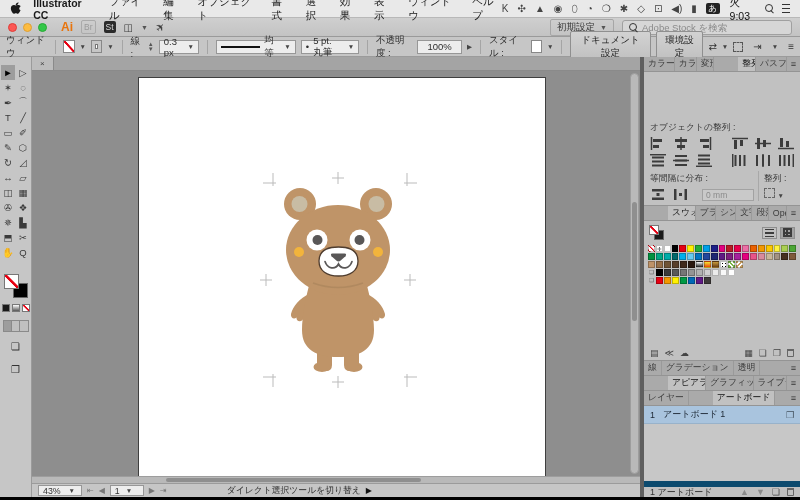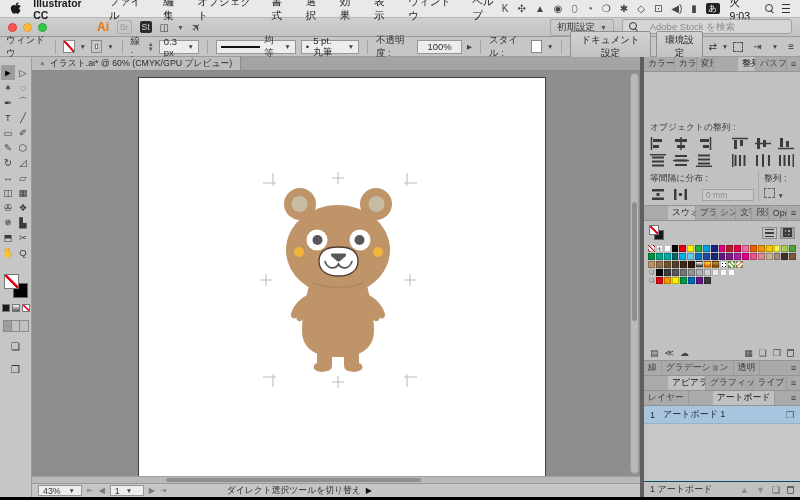--- a/index.html
+++ b/index.html
@@ -22,30 +22,30 @@
   .css-mag::after{content:"";position:absolute;left:6px;top:6px;width:3.5px;height:1.4px;background:#333;transform:rotate(45deg);transform-origin:left top;}
   .css-list{width:11px;height:9px;display:inline-block;background:repeating-linear-gradient(0deg,#333 0 1.4px,transparent 1.4px 3.8px);}
 
   
   .titlebar{height:19px;background:linear-gradient(#cfcfcf,#c3c3c3);display:flex;align-items:center;padding:0 8px;gap:8px;border-bottom:1px solid #9a9a9a;}
   .tl{display:flex;gap:6px;margin-right:6px;}
   .tl span{width:9px;height:9px;border-radius:50%;display:inline-block;}
   .tl .r{background:#fc5753;border:1px solid #df3e39;}
   .tl .y{background:#fdbc40;border:1px solid #de9f34;}
   .tl .g{background:#33c748;border:1px solid #27aa35;}
-  .ai-logo{color:#e8740c;font-weight:bold;font-size:12px;letter-spacing:0;margin-left:36px;}
+  .ai-logo{color:#e8740c;font-weight:bold;font-size:12px;letter-spacing:0;}
   .badge{font-size:8.5px;padding:1px 2px;border-radius:2px;}
   .badge.br{color:#9a9a9a;border:1px solid #aaa;}
   .badge.st{background:#2b2b2b;color:#d8d8d8;}
   .ws-icon{font-size:10px;color:#3a3a3a;}
   .chev{font-size:7px;color:#555;}
   .rocket{font-size:11px;color:#3a3a3a;transform:rotate(-45deg);display:inline-block;}
-  .tb-right{margin-left:auto;display:flex;align-items:flex-start;gap:8px;}
+  .tb-right{margin-left:auto;display:flex;align-items:center;gap:8px;}
   .ws-select{display:flex;align-items:center;gap:5px;background:transparent;border:1px solid #a6a6a6;border-radius:2px;padding:1px 6px;font-size:9.5px;color:#333;}
-  .stock-search{display:flex;align-items:center;gap:12px;background:#d6d6d6;border:1px solid #a0a0a0;border-radius:3px;padding:1px 6px;width:170px;}
+  .stock-search{display:flex;align-items:center;gap:4px;background:#d6d6d6;border:1px solid #a0a0a0;border-radius:3px;padding:1px 6px;width:170px;}
   .stock-search input{border:none;background:transparent;outline:none;font-size:9.5px;width:140px;font-family:inherit;color:#333;}
   .stock-search input::placeholder{color:#8a8a8a;}
 
   
   .controlbar{height:20px;background:#c6c6c6;border-bottom:1px solid #9b9b9b;display:flex;align-items:center;padding:0 6px;gap:5px;font-size:9.5px;color:#2e2e2e;}
   .cb-sep{width:1px;height:14px;background:#a5a5a5;margin:0 3px;}
   .swatch-mini{width:13px;height:13px;border:1px solid #888;background:#fff;position:relative;}
   .swatch-mini.none::after{content:"";position:absolute;inset:0;background:linear-gradient(to top right,transparent 42%,#e60012 46%,#e60012 56%,transparent 60%);}
   .swatch-mini.strk{background:#fff;box-shadow:inset 0 0 0 3px #c6c6c6, inset 0 0 0 4px #777;}
   .field{background:#ededed;border:1px solid #979797;height:14px;display:flex;align-items:center;padding:0 4px;gap:4px;}
@@ -134,21 +134,21 @@
   .sw-row{display:flex;gap:1px;margin-bottom:1px;}
   .sw{width:7px;height:7px;border:1px solid rgba(0,0,0,.25);position:relative;font-size:5.5px;line-height:7px;text-align:center;color:#111;}
   .sw-empty{flex:1;min-height:10px;}
   .sw-foot{display:flex;align-items:center;gap:6px;padding:2px 6px;height:16px;color:#444;font-size:9px;}
   .sw-foot .rgt{margin-left:auto;display:flex;gap:6px;align-items:center;}
   .trash{width:7px;height:8px;border:1px solid #666;border-top:2px solid #666;border-radius:0 0 1px 1px;}
 
   .ab-row{display:flex;align-items:center;background:#a9c4de;border-bottom:1px solid #98b2ca;height:18px;padding:0 6px;gap:8px;color:#1c2733;flex-shrink:0;}
   .ab-ic{margin-left:auto;color:#44515e;font-size:9px;}
   .ab-empty{flex:1;background:#c7c7c7;min-height:10px;}
-  .ab-foot{height:16px;display:flex;align-items:center;padding:0 6px;gap:7px;border-top:1px solid #0c4a6e;color:#333;flex-shrink:0;}
+  .ab-foot{height:16px;display:flex;align-items:center;padding:0 6px;gap:7px;border-top:6px solid #0c4a6e;color:#333;flex-shrink:0;}
   .ab-foot .rgt{margin-left:auto;display:flex;gap:7px;align-items:center;color:#8b8b8b;}
 
   .bottom-strip{height:3px;background:#000;}
 </style>
 </head>
 <body>
 
 <div class="menubar">
   <span class="apple">
     <svg width="11" height="13" viewBox="0 0 13 15">
@@ -307,21 +307,20 @@
       <span></span>
     </div>
     <span class="screen-mode">❏</span>
     <span class="tb-extra">❐</span>
   </div>
 
   <div class="center-col">
     <div class="docbar">
       <span class="doctab">
         <span class="x">×</span>
-        <span>イラスト.ai* @ 60% (CMYK/GPU プレビュー)</span>
       </span>
     </div>
     <div class="canvas">
       <div class="artboard"></div>
       <div class="bear-wrap">
         <svg width="160" height="220" viewBox="0 0 160 220">
 
           <g stroke="#BBBBBB" stroke-width="1" fill="none">
             <path d="M3,13 H16 M13,3 V16"></path>
             <path d="M144,13 H157 M147,3 V16"></path>

